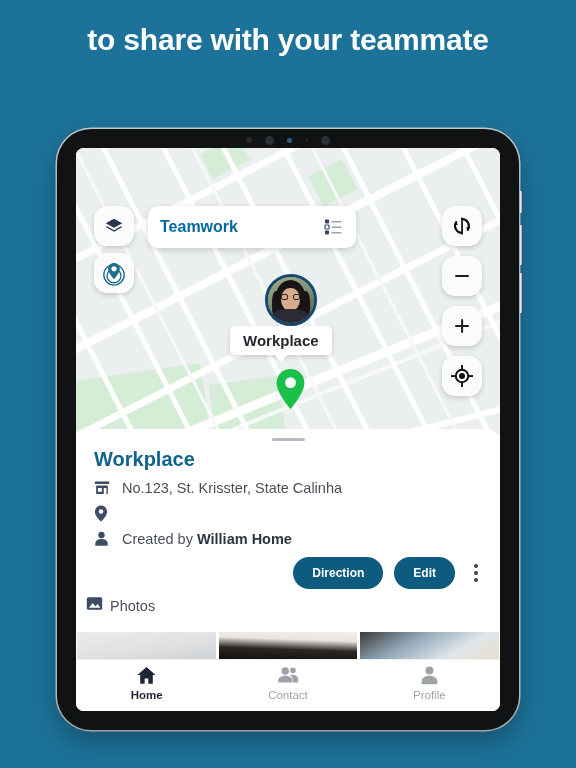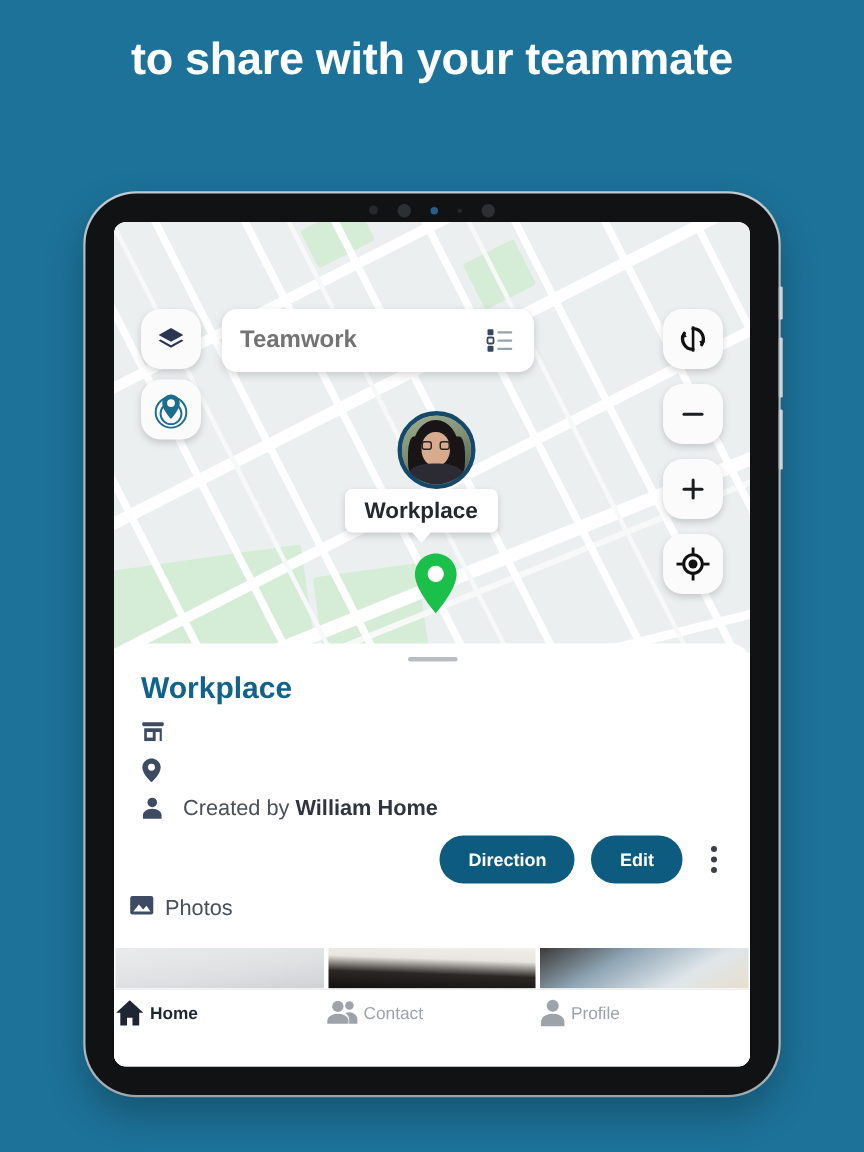--- a/index.html
+++ b/index.html
@@ -75,21 +75,21 @@
   }
   .fab.sq { width: 40px; height: 40px; }
 
   .searchbar {
     position: absolute; left: 72px; top: 58px;
     width: 208px; height: 42px; background: #ffffff;
     border-radius: 10px; box-shadow: 0 2px 6px rgba(0,0,0,0.16);
     display: flex; align-items: center; padding: 0 12px;
   }
   .searchbar .title {
-    flex: 1; font-size: 16px; font-weight: 700; color: #737373;
+    flex: 1; font-size: 16px; font-weight: 700; color: #0369a1;
   }
 
   
   .avatar-wrap { position: absolute; left: 189px; top: 126px; }
   .avatar {
     width: 52px; height: 52px; border-radius: 50%;
     border: 3.5px solid #14496b; overflow: hidden;
     background: #b9a899; position: relative;
   }
   .av-bg { position:absolute; inset:0; background: linear-gradient(160deg,#9fae8e 0%,#7e8f74 45%,#4a5442 100%); }
@@ -165,21 +165,21 @@
   .t2 { background: linear-gradient(182deg,#f2f0ec 0%,#e8e4df 30%,#2b2724 62%,#121010 100%); }
   .t3 { background: linear-gradient(150deg,#3c3a38 0%,#8fa5b5 35%,#dfe6ea 70%,#e8dfcd 100%); }
 
   
   .bottomnav {
     position: absolute; left: 0; bottom: 0; width: 424px; height: 52px;
     background: #ffffff; display: flex; align-items: flex-start;
     padding-top: 5px; border-top: 1px solid #f0f0f0;
   }
   .navitem {
-    flex: 1; display: flex; flex-direction: row; align-items: center; gap: 3px;
+    flex: 1; display: flex; flex-direction: column; align-items: center; gap: 3px;
     cursor: pointer;
   }
   .navitem .nlabel { font-size: 11.5px; color: #9ea3a9; }
   .navitem.active .nlabel { color: #1e2533; font-weight: 600; }
   .navitem svg { display: block; }
 </style>
 </head>
 <body>
 
 <div class="headline">
@@ -324,20 +324,21 @@
 
       <div class="row">
         <span class="ic">
           <svg width="16" height="16" viewBox="0 0 18 18">
             <rect x="1" y="1.6" width="16" height="3" rx="0.8" fill="#3d4b63"></rect>
             <path d="M2.4 6.2h13.2v9.6H2.4z" fill="#3d4b63"></path>
             <rect x="4.4" y="9" width="4.4" height="4.2" fill="#ffffff"></rect>
             <rect x="11" y="9" width="3" height="6.8" fill="#ffffff"></rect>
           </svg>
         </span>
+        <span class="tx">No.123, St. Krisster, State Calinha</span>
       </div>
 
       <div class="row">
         <span class="ic">
           <svg width="14" height="17" viewBox="0 0 14 17">
             <path d="M7 0.6C3.6 0.6 0.9 3.3 0.9 6.7c0 4.6 6.1 9.8 6.1 9.8s6.1-5.2 6.1-9.8C13.1 3.3 10.4 0.6 7 0.6z" fill="#3d4b63"></path>
             <circle cx="7" cy="6.5" r="2.3" fill="#ffffff"></circle>
           </svg>
         </span>
       </div>

